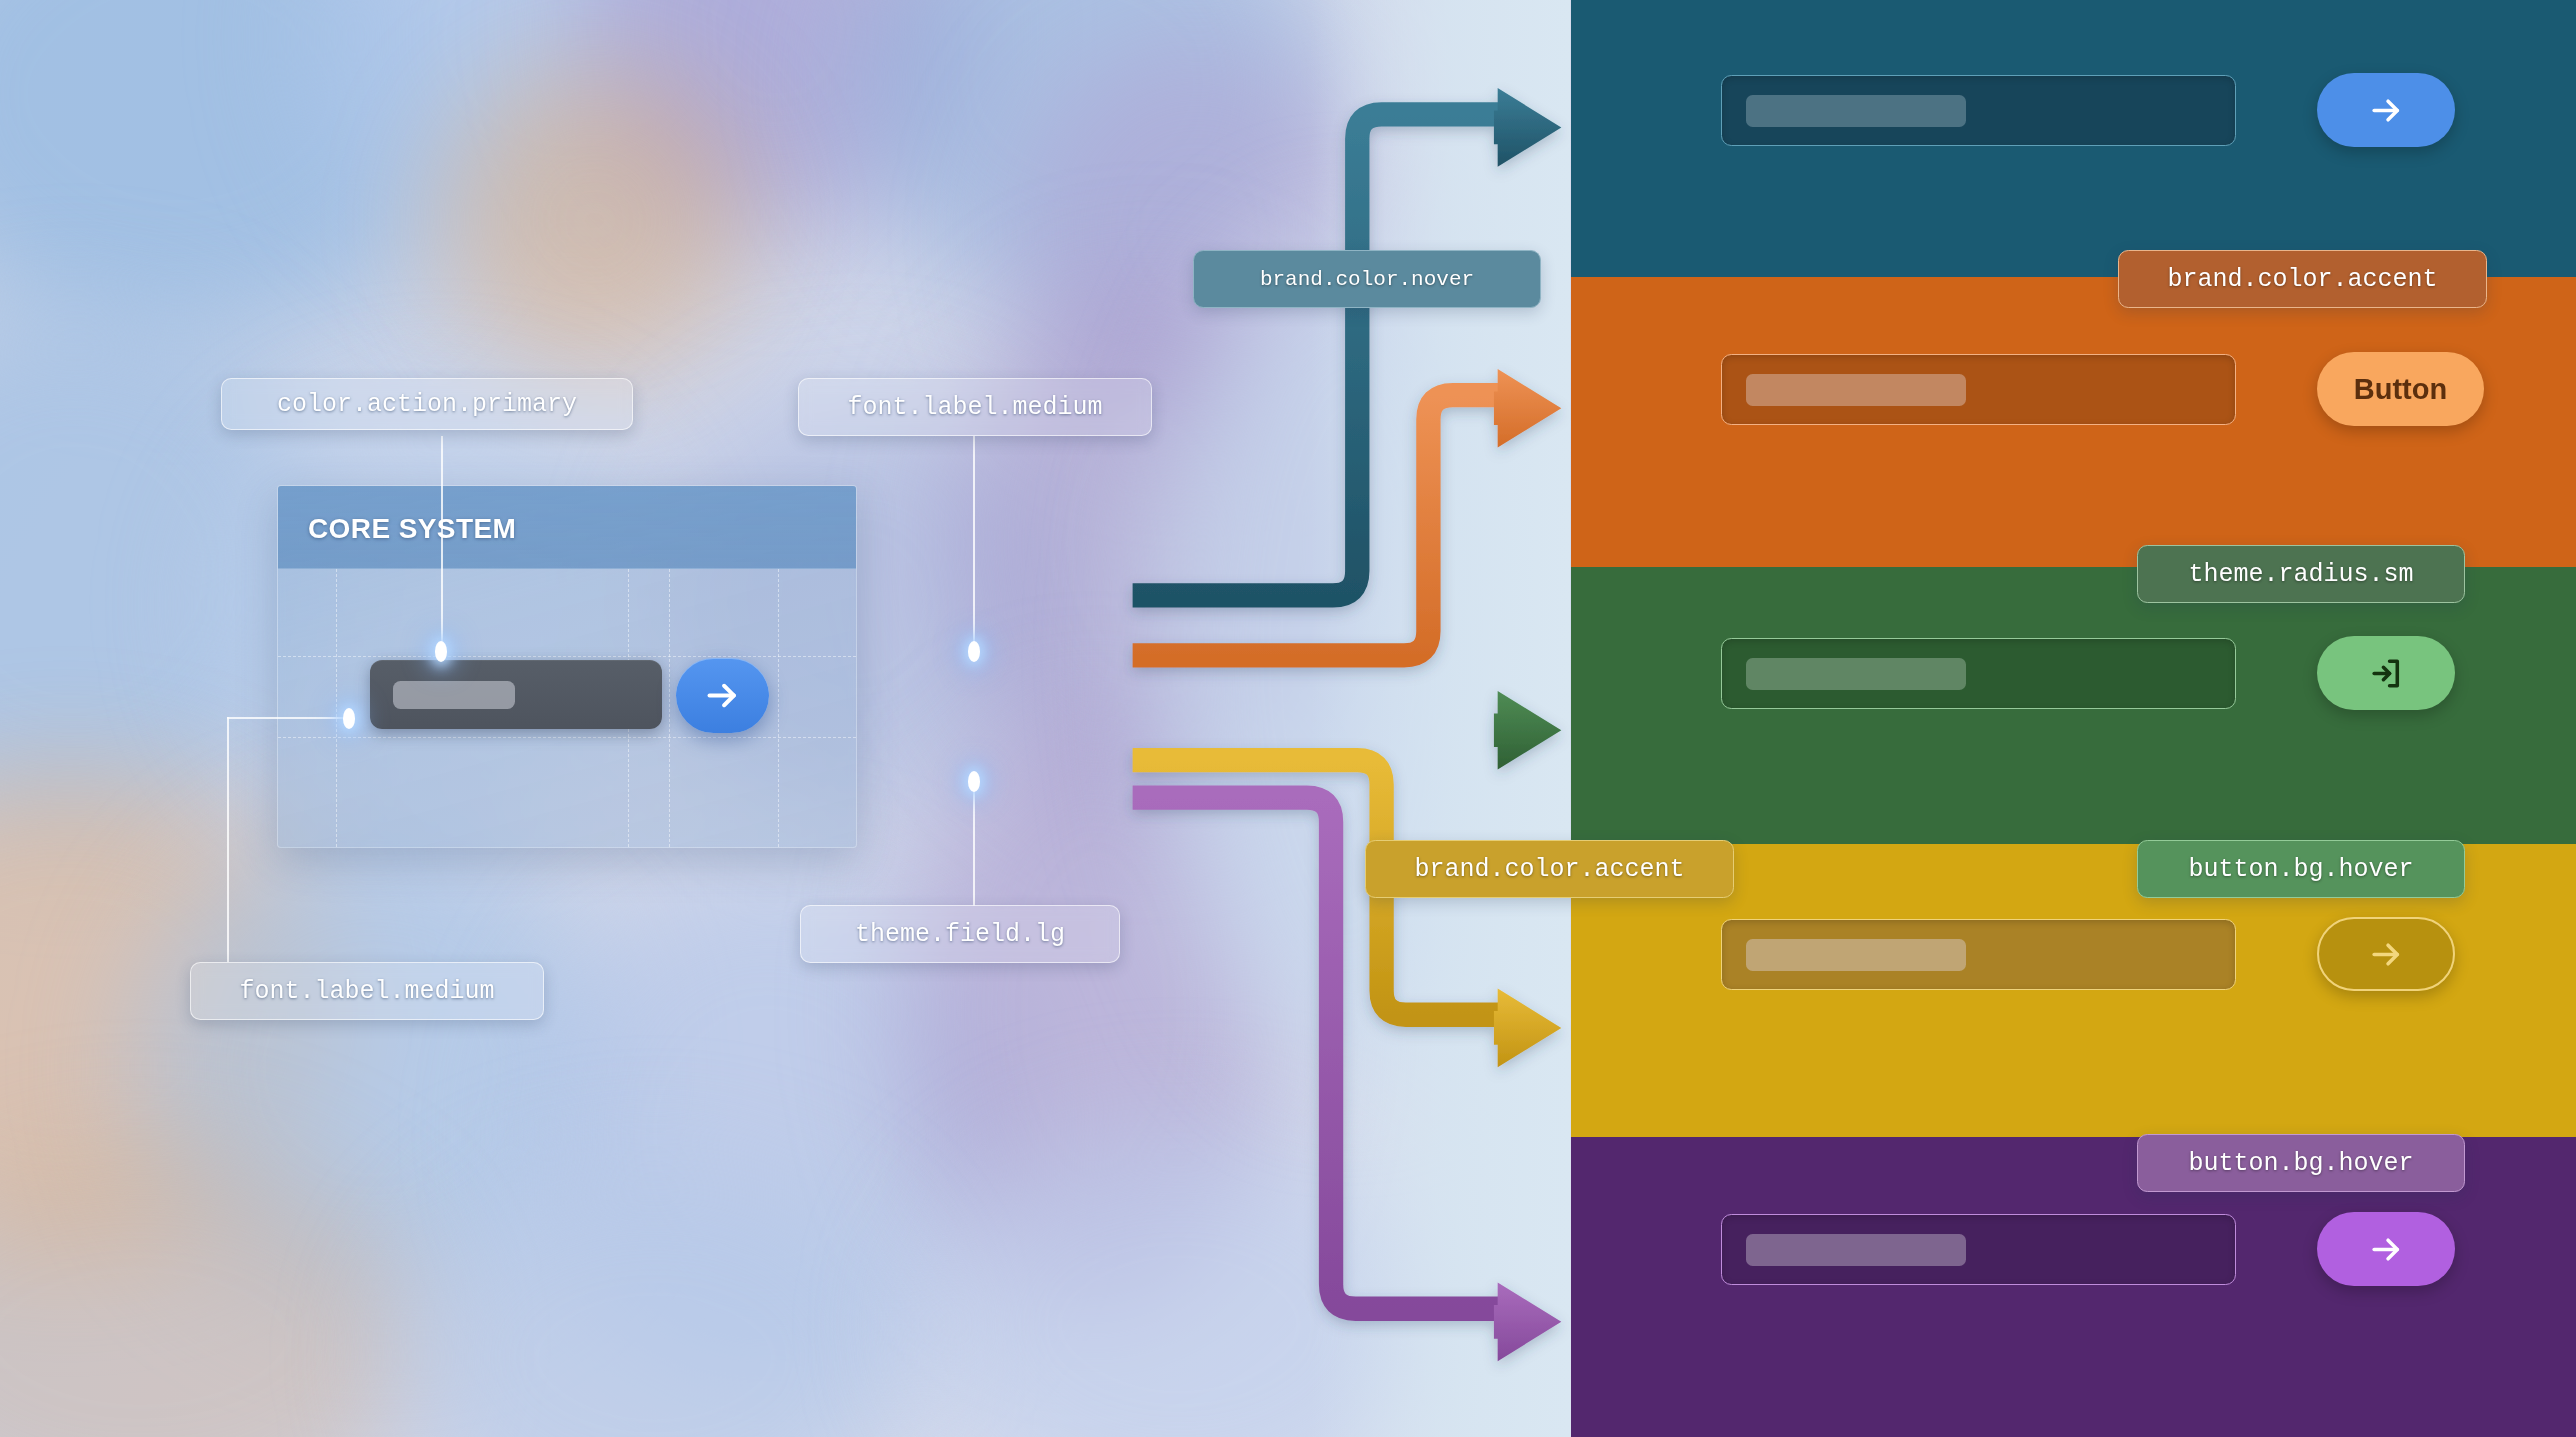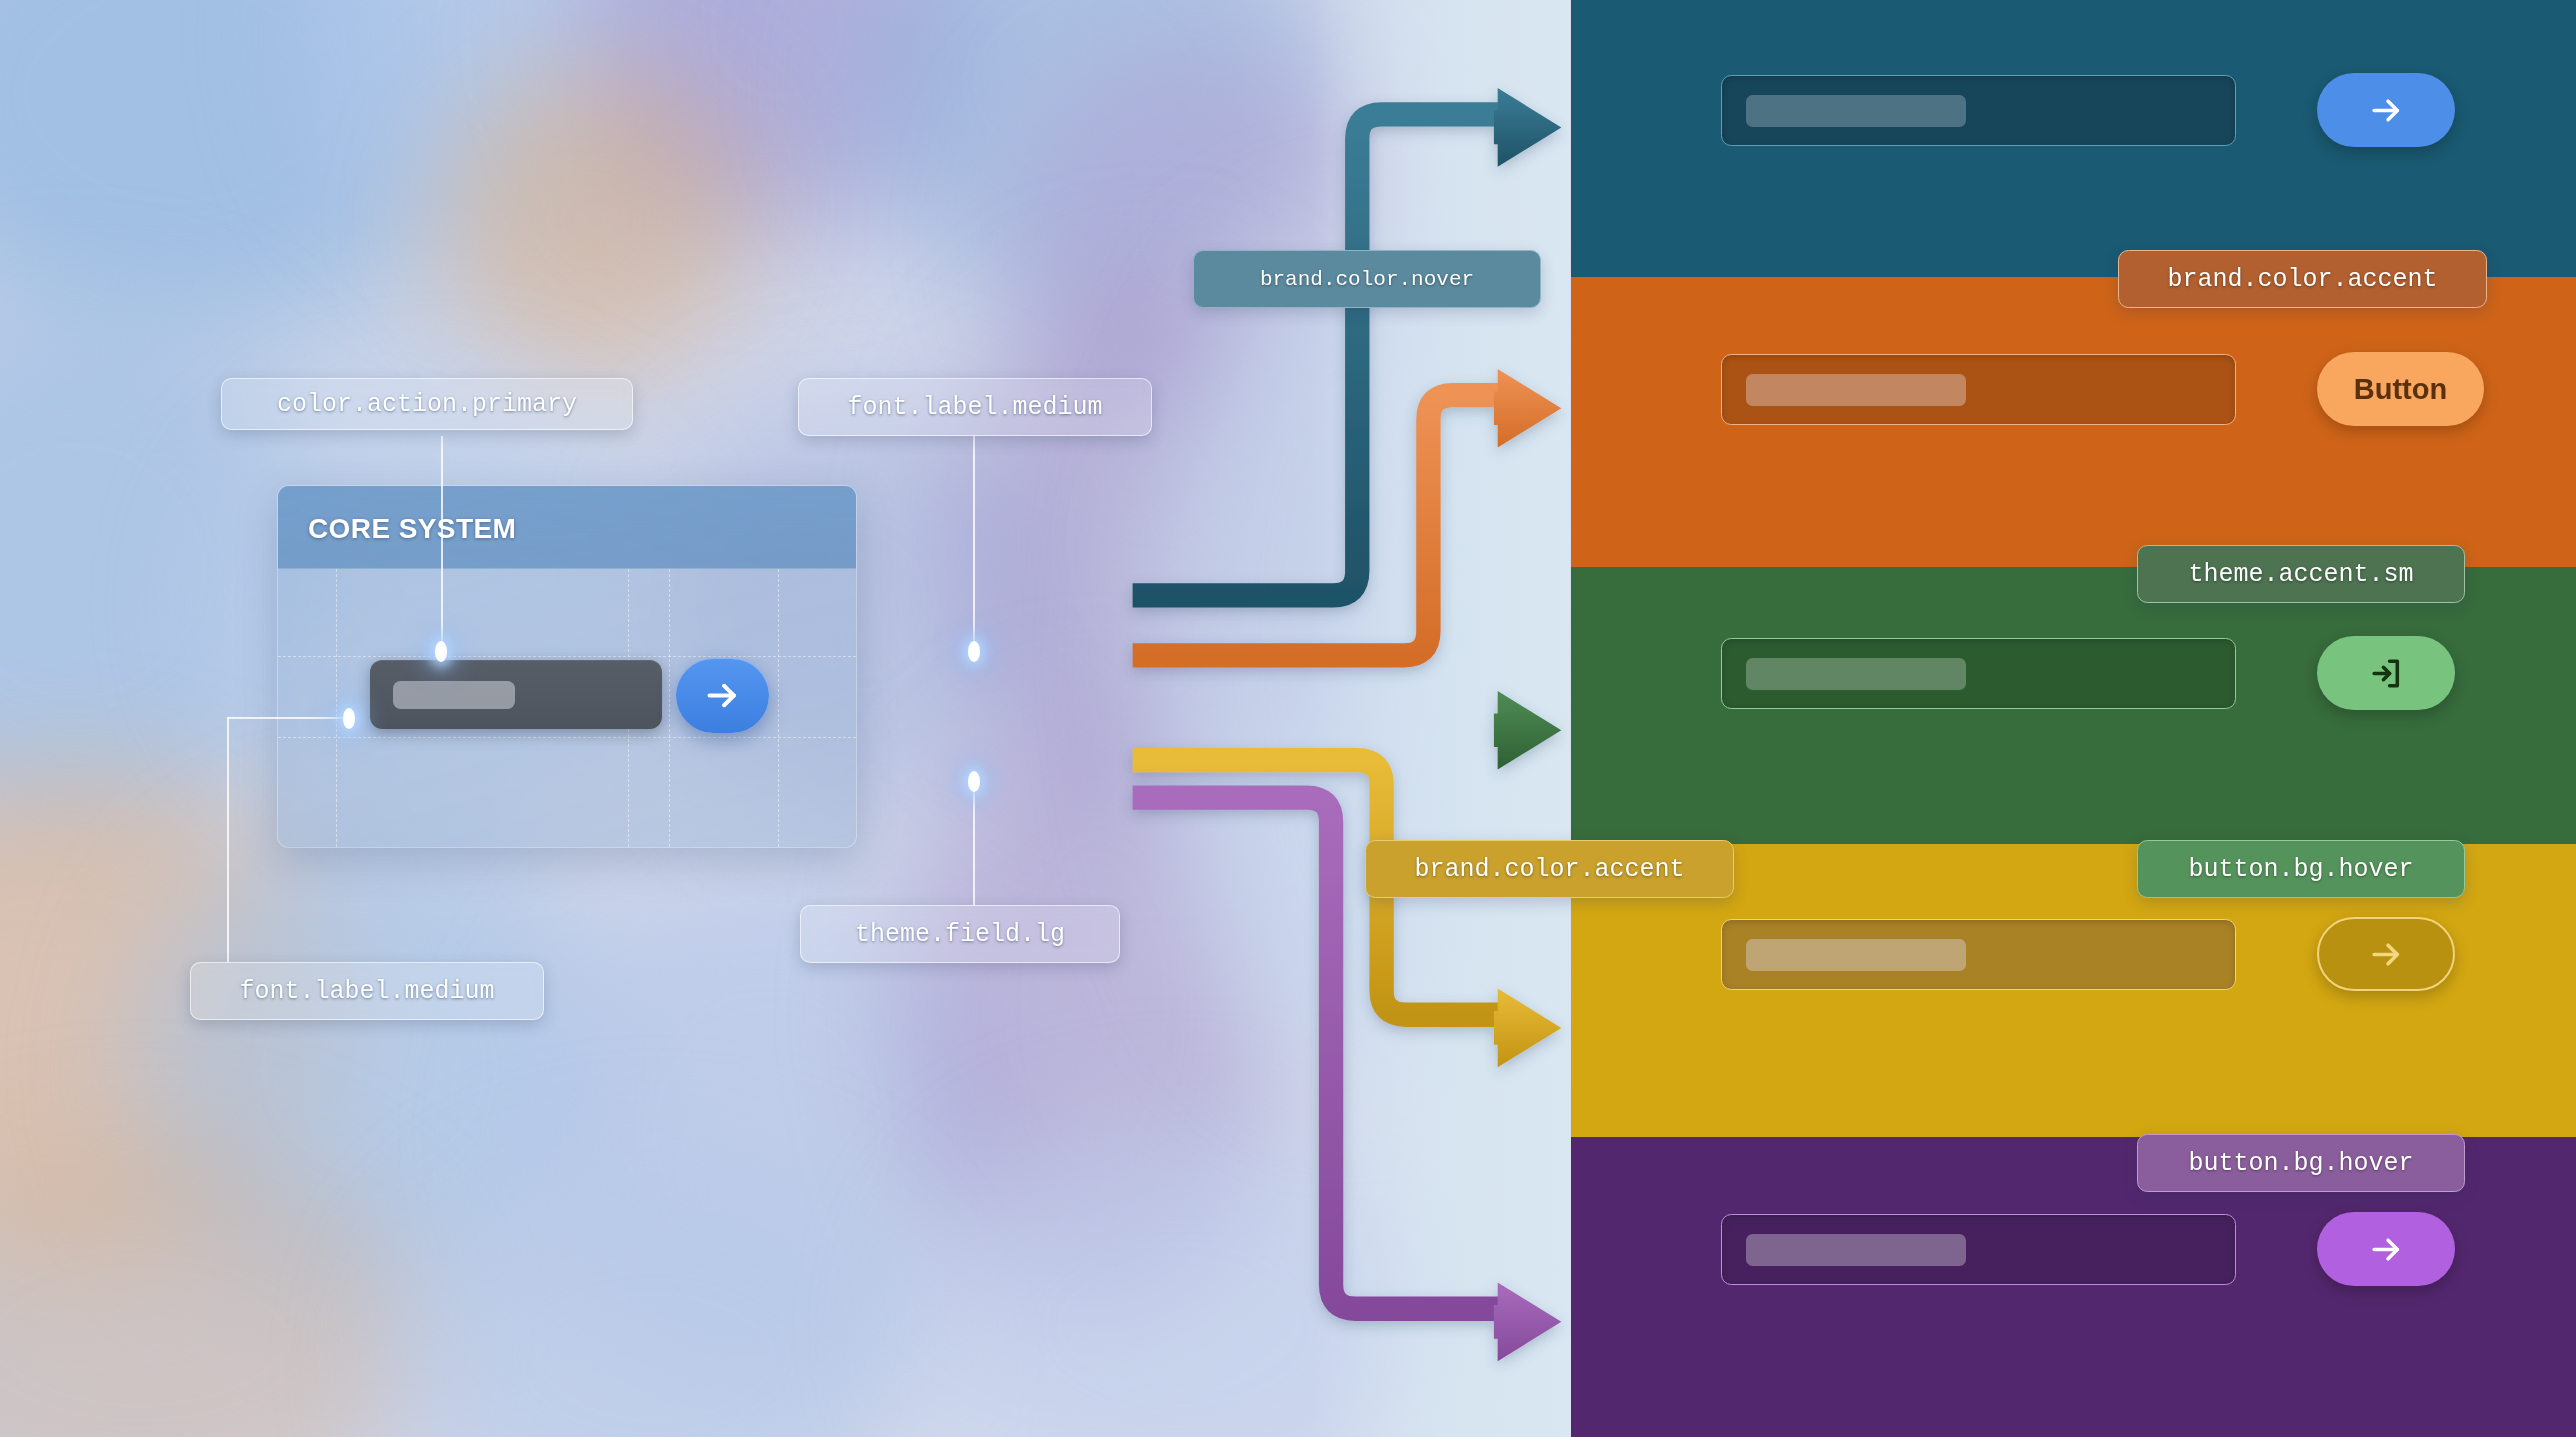--- a/index.html
+++ b/index.html
@@ -38,21 +38,21 @@
   .pill-btn {
     position:absolute;
     display:flex; align-items:center; justify-content:center;
     border-radius:935px;
     font-size:29px; font-weight:bold;
   }
 
   
   .core-card {
     position:absolute; left:277px; top:485px; width:580px; height:363px;
-    border-radius:12px;
+    border-radius:4px;
     background:linear-gradient(165deg, rgba(150,180,215,.52) 0%, rgba(150,178,212,.38) 35%, rgba(158,182,214,.42) 100%);
     border:0.9px solid rgba(255,255,255,.30);
     box-shadow:0 13px 41px rgba(40,70,110,.22);
     backdrop-filter:blur(3.7px);
     overflow:hidden;
   }
   .core-head {
     position:absolute; left:0; top:0; width:100%; height:83px;
     background:linear-gradient(180deg, rgba(104,150,199,.80) 0%, rgba(96,142,192,.72) 100%);
     border-bottom:0.9px solid rgba(255,255,255,.18);
@@ -285,19 +285,19 @@
   <div class="glow-dot" style="left:968px; top:771px;"></div>
 
   <div id="chips">
       <div class="chip chip-glass" style="left: 221px; top: 378px; width: 412px; height: 52px; font-size: 25px;">color.action.primary</div>
       <div class="chip chip-glass" style="left: 798px; top: 378px; width: 354px; height: 58px; font-size: 25px;">font.label.medium</div>
       <div class="chip chip-glass" style="left: 190px; top: 962px; width: 354px; height: 58px; font-size: 25px;">font.label.medium</div>
       <div class="chip chip-glass" style="left: 800px; top: 905px; width: 320px; height: 58px; font-size: 25px;">theme.field.lg</div>
       <div class="chip" style="left: 1193px; top: 250px; width: 348px; height: 58px; font-size: 21px; background: rgb(91, 138, 158); border: 1.9px solid rgb(143, 180, 196); color: rgb(255, 255, 255); text-shadow: rgba(0, 0, 0, 0.4) 0px 0.9px 2.8px;">brand.color.nover</div>
       <div class="chip" style="left: 1365px; top: 840px; width: 369px; height: 58px; font-size: 25px; background: rgb(201, 161, 44); border: 1.9px solid rgb(230, 205, 116); color: rgb(255, 255, 255); text-shadow: rgba(0, 0, 0, 0.4) 0px 0.9px 2.8px;">brand.color.accent</div>
       <div class="chip" style="left: 2118px; top: 250px; width: 369px; height: 58px; font-size: 25px; background: rgb(178, 96, 47); border: 1.9px solid rgb(234, 181, 139); color: rgb(255, 255, 255); text-shadow: rgba(0, 0, 0, 0.4) 0px 0.9px 2.8px;">brand.color.accent</div>
-      <div class="chip" style="left: 2137px; top: 545px; width: 328px; height: 58px; font-size: 25px; background: rgb(77, 115, 81); border: 1.9px solid rgb(157, 196, 160); color: rgb(255, 255, 255); text-shadow: rgba(0, 0, 0, 0.4) 0px 0.9px 2.8px;">theme.accent.sm</div>
+      <div class="chip" style="left: 2137px; top: 545px; width: 328px; height: 58px; font-size: 25px; background: rgb(77, 115, 81); border: 1.9px solid rgb(157, 196, 160); color: rgb(255, 255, 255); text-shadow: rgba(0, 0, 0, 0.4) 0px 0.9px 2.8px;">theme.radius.sm</div>
       <div class="chip" style="left: 2137px; top: 840px; width: 328px; height: 58px; font-size: 25px; background: rgb(85, 147, 92); border: 1.9px solid rgb(147, 203, 152); color: rgb(255, 255, 255); text-shadow: rgba(0, 0, 0, 0.4) 0px 0.9px 2.8px;">button.bg.hover</div>
       <div class="chip" style="left: 2137px; top: 1134px; width: 328px; height: 58px; font-size: 25px; background: rgb(138, 94, 156); border: 1.9px solid rgb(194, 153, 209); color: rgb(255, 255, 255); text-shadow: rgba(0, 0, 0, 0.4) 0px 0.9px 2.8px;">button.bg.hover</div>
     </div>
 
 </div>
 
 
 </body></html>

